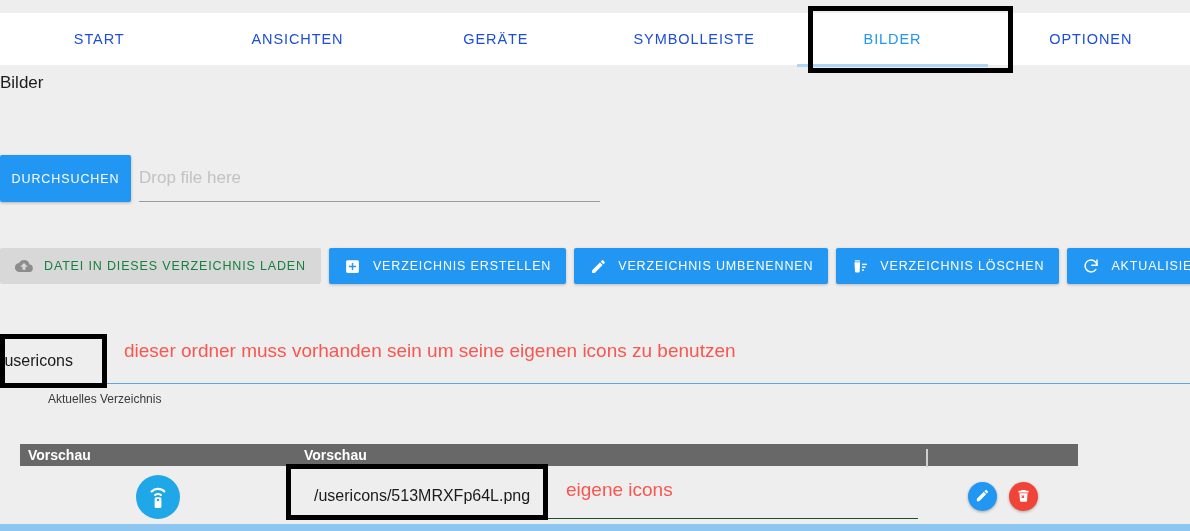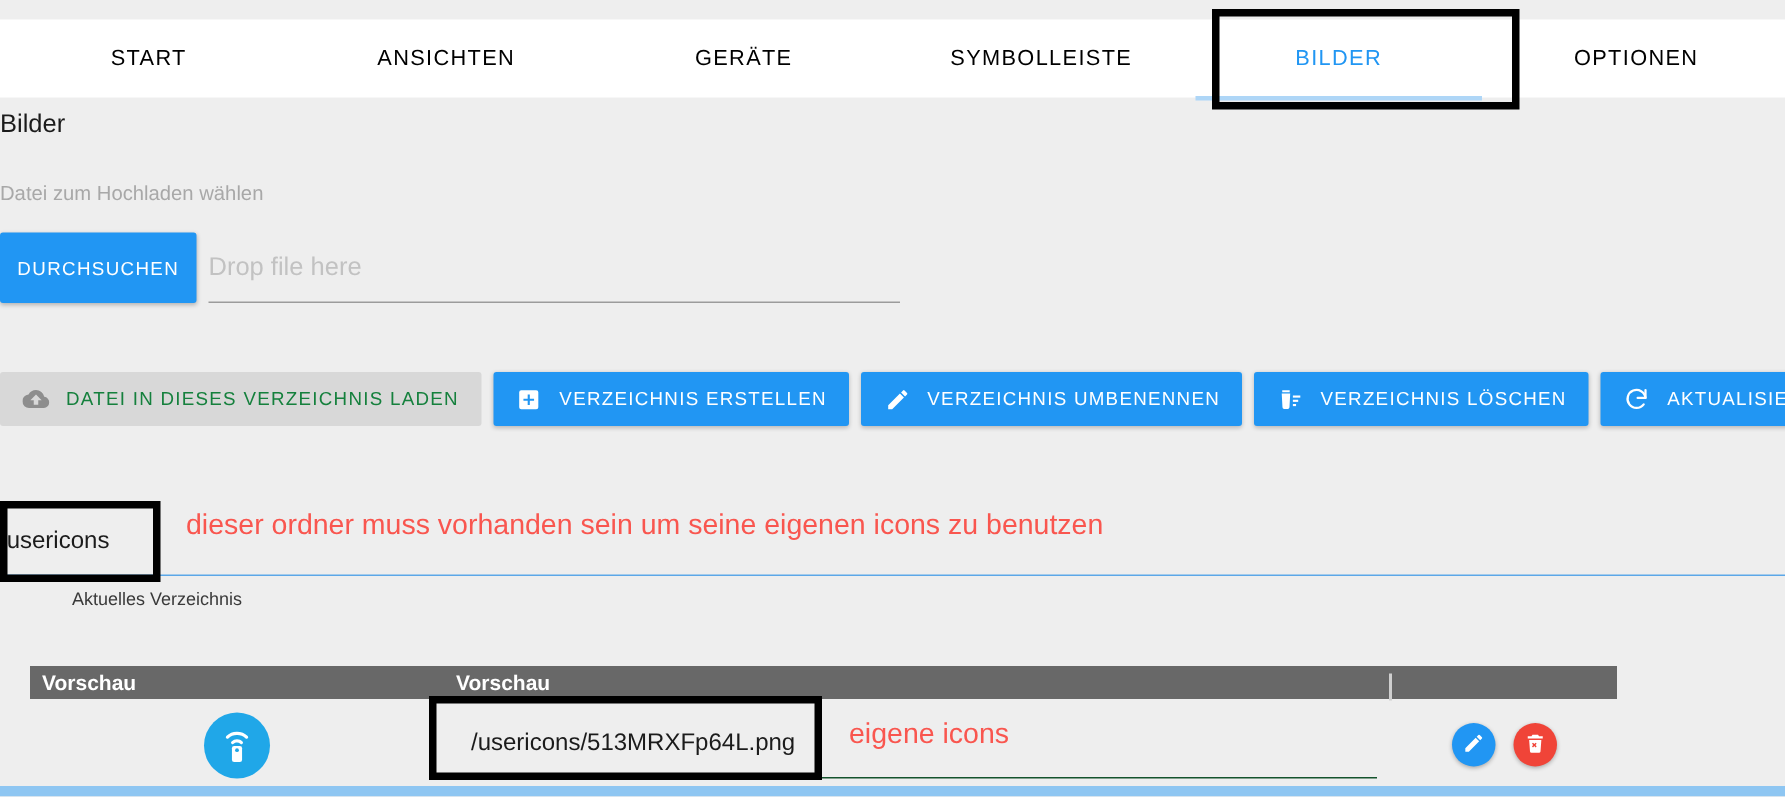--- a/index.html
+++ b/index.html
@@ -38,21 +38,21 @@
     background: #ffffff;
     display: flex;
     align-items: center;
   }
   .tab {
     flex: 1 1 0;
     height: 52px;
     display: flex;
     align-items: center;
     justify-content: center;
-    color: #000000;
+    color: #1d4ed8;
     font-size: 14.5px;
     letter-spacing: 0.9px;
     font-weight: 400;
     position: relative;
     cursor: pointer;
     user-select: none;
   }
   .tab.active {
     color: #2196f3;
   }
@@ -311,21 +311,20 @@
     <div class="tab active">
       <span>BILDER</span>
     </div>
     <div class="tab">
       <span>OPTIONEN</span>
     </div>
   </div>
 
   <div class="page-title">Bilder</div>
 
-  <div class="upload-label">Datei zum Hochladen wählen</div>
 
   <button class="browse-btn">DURCHSUCHEN</button>
 
   <div class="drop-field">
     <span class="ph">Drop file here</span>
   </div>
 
   <div class="toolbar">
 
     <button class="tb-btn disabled">

